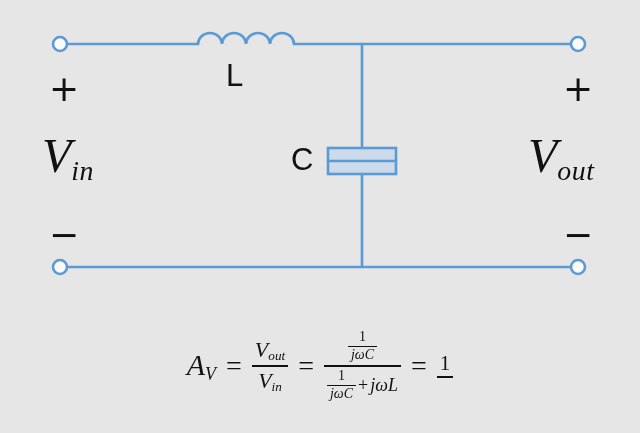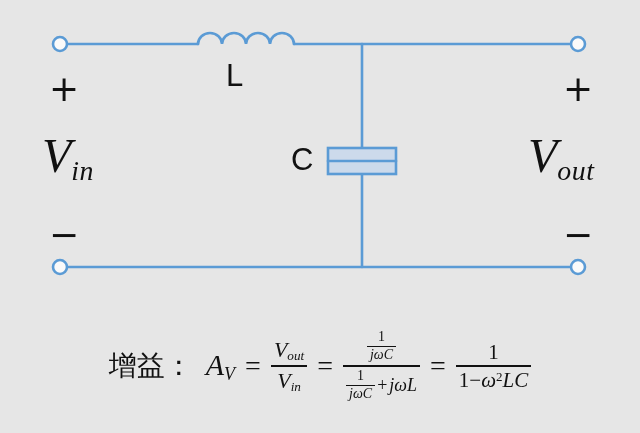--- a/index.html
+++ b/index.html
@@ -88,21 +88,20 @@
 
   <span class="sign plus-left">+</span>
   <span class="sign minus-left">−</span>
   <span class="sign plus-right">+</span>
   <span class="sign minus-right">−</span>
 
   <span class="vlabel v-in"><span>V</span><span class="vsub">in</span></span>
   <span class="vlabel v-out"><span>V</span><span class="vsub">out</span></span>
 
   <div class="formula">
-    <span class="cn">增益：</span>
     <span><span class="it">A</span><span class="sub">V</span></span>
     <span class="eq">=</span>
 
     <span class="frac frac-v">
       <span class="num"><span class="it">V</span><span class="sub">out</span></span>
       <span class="bar"></span>
       <span class="den"><span class="it">V</span><span class="sub">in</span></span>
     </span>
 
     <span class="eq">=</span>
@@ -123,17 +122,16 @@
         <span>+</span>
         <span class="it">jωL</span>
       </span>
     </span>
 
     <span class="eq">=</span>
 
     <span class="frac frac-right">
       <span class="num">1</span>
       <span class="bar"></span>
-      <span class="den"><span>1−</span><span class="it">ω</span><span class="sup">2</span><span class="it">LC</span></span>
     </span>
   </div>
 
 </div>
 
 </body></html>

